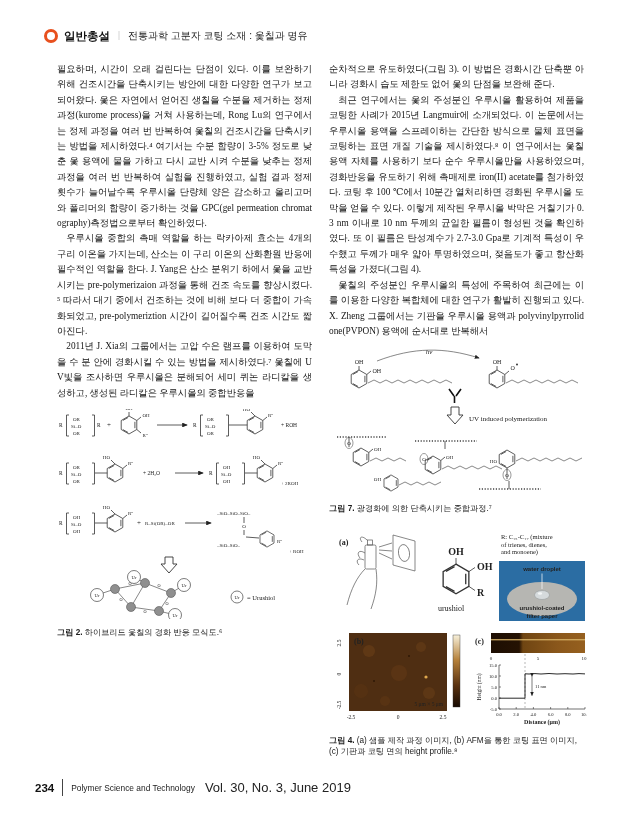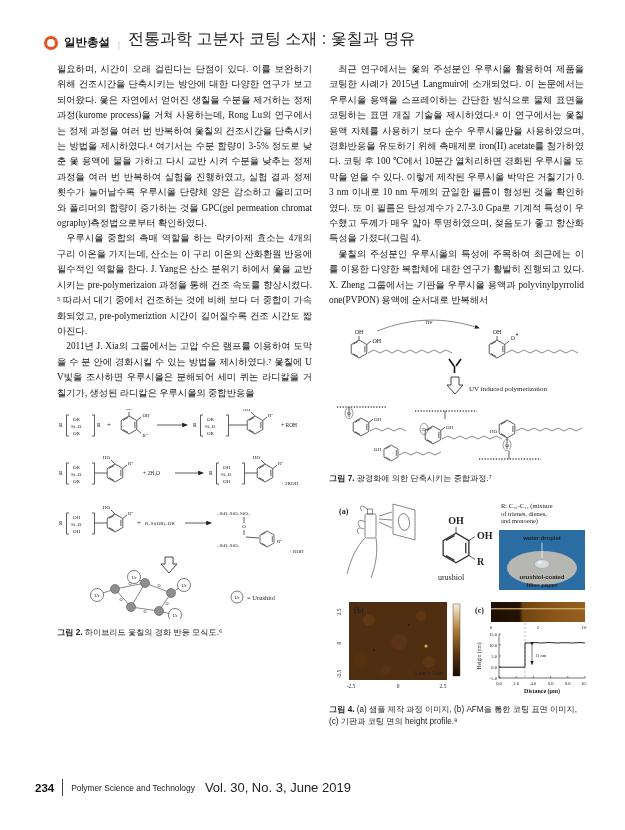--- a/index.html
+++ b/index.html
@@ -1,23 +1,23 @@
 <!DOCTYPE html>
 <html><head>
 <meta charset="utf-8">
 <style>
   html,body{margin:0;padding:0;background:#ffffff;}
   .page{position:relative;width:625px;height:830px;background:#fff;overflow:hidden;
         font-family:"Liberation Serif","DejaVu Serif",serif;color:#141414;}
   
-  .hdr{position:absolute;left:44px;top:29px;right:40px;display:flex;align-items:flex-end;gap:6px;}
+  .hdr{position:absolute;left:44px;top:29px;right:40px;display:flex;align-items:flex-start;gap:6px;}
   .hdr-ring{width:8px;height:8px;border:3px solid #e8501e;border-radius:50%;display:inline-block;}
   .hdr-cat{font-family:"Liberation Sans","DejaVu Sans",sans-serif;font-weight:700;font-size:11.5px;color:#111;}
   .hdr-sep{color:#b5b5b5;font-size:10px;margin:0 2px;}
-  .hdr-title{font-family:"Liberation Sans","DejaVu Sans",sans-serif;font-size:16px;color:#222;}
+  .hdr-title{font-family:"Liberation Sans","DejaVu Sans",sans-serif;font-size:10px;color:#222;}
   
   .cols{position:absolute;left:57px;top:62px;width:521px;display:flex;gap:17px;}
   .col{width:255px;}
   .para{margin:0;font-size:9.3px;line-height:15.4px;text-align:justify;text-indent:1em;
         word-break:break-all;}
   .para.noindent{text-indent:0;}
   
   figure{margin:0;padding:0;}
   .figcap{font-family:"Liberation Sans","DejaVu Sans",sans-serif;font-size:8.2px;line-height:11.5px;
           color:#1a1a1a;margin-top:4px;}
@@ -54,21 +54,21 @@
     <span class="hdr-cat">일반총설</span>
     <span class="hdr-sep">|</span>
     <span class="hdr-title">전통과학 고분자 코팅 소재 : 옻칠과 명유</span>
   </div>
 
   <div class="cols">
 
     <div class="col">
       <p class="para noindent">필요하며, 시간이 오래 걸린다는 단점이 있다. 이를 보완하기 위해 건조시간을 단축시키는 방안에 대한 다양한 연구가 보고되어왔다. 옻은 자연에서 얻어진 생칠을 수분을 제거하는 정제 과정(kurome process)을 거쳐 사용하는데, Rong Lu의 연구에서는 정제 과정을 여러 번 반복하여 옻칠의 건조시간을 단축시키는 방법을 제시하였다.⁴ 여기서는 수분 함량이 3-5% 정도로 낮춘 옻 용액에 물을 가하고 다시 교반 시켜 수분을 낮추는 정제 과정을 여러 번 반복하여 실험을 진행하였고, 실험 결과 정제 횟수가 늘어날수록 우루시올 단량체 양은 감소하고 올리고머와 폴리머의 함량이 증가하는 것을 GPC(gel permeation chromatography)측정법으로부터 확인하였다.</p>
       <p class="para">우루시올 중합의 촉매 역할을 하는 락카아제 효소는 4개의 구리 이온을 가지는데, 산소는 이 구리 이온의 산화환원 반응에 필수적인 역할을 한다. J. Yang은 산소 분위기 하에서 옻을 교반 시키는 pre-polymerizaion 과정을 통해 건조 속도를 향상시켰다.⁵ 따라서 대기 중에서 건조하는 것에 비해 보다 더 중합이 가속화되었고, pre-polymeriztion 시간이 길어질수록 건조 시간도 짧아진다.</p>
-      <p class="para">2011년 J. Xia의 그룹에서는 고압 수은 램프를 이용하여 도막을 수 분 안에 경화시킬 수 있는 방법을 제시하였다.⁷ 옻칠에 UV빛을 조사하면 우루시올은 분해되어 세미 퀴논 라디칼을 거칠기가, 생성된 라디칼은 우루시올의 중합반응을</p>
+      <p class="para">2011년 J. Xia의 그룹에서는 고압 수은 램프를 이용하여 도막을 수 분 안에 경화시킬 수 있는 방법을 제시하였다.⁷ 옻칠에 UV빛을 조사하면 우루시올은 분해되어 세미 퀴논 라디칼을 생성하고, 생성된 라디칼은 우루시올의 중합반응을</p>
 
       <figure class="fig2">
         <svg width="255" height="210" viewBox="0 0 255 210">
           <defs>
             <marker id="ah" markerWidth="7" markerHeight="6" refX="6" refY="3" orient="auto">
               <path d="M0,0 L7,3 L0,6 Z" fill="#222"></path>
             </marker>
             <g id="benz">
               <path class="ln" d="M0,-9 L7.79,-4.5 L7.79,4.5 L0,9 L-7.79,4.5 L-7.79,-4.5 Z"></path>
               <path class="ln" d="M5.9,-3.2 L5.9,3.2 M-0.9,-7.5 L-6.1,-4.6 M-0.9,7.5 L-6.1,4.6"></path>
@@ -200,20 +200,21 @@
           </g>
         </svg>
         <figcaption class="figcap">
           <b>그림 2.</b>
           <span>하이브리드 옻칠의 경화 반응 모식도.⁶</span>
         </figcaption>
       </figure>
     </div>
 
     <div class="col">
+      <p class="para noindent">순차적으로 유도하였다(그림 3). 이 방법은 경화시간 단축뿐 아니라 경화시 습도 제한도 없어 옻의 단점을 보완해 준다.</p>
       <p class="para">최근 연구에서는 옻의 주성분인 우루시올 활용하여 제품을 코팅한 사례가 2015년 Langmuir에 소개되었다. 이 논문에서는 우루시올 용액을 스프레이하는 간단한 방식으로 물체 표면을 코팅하는 표면 개질 기술을 제시하였다.⁸ 이 연구에서는 옻칠 용액 자체를 사용하기 보다 순수 우루시올만을 사용하였으며, 경화반응을 유도하기 위해 촉매제로 iron(II) acetate를 첨가하였다. 코팅 후 100 ℃에서 10분간 열처리하면 경화된 우루시올 도막을 얻을 수 있다. 이렇게 제작된 우루시올 박막은 거칠기가 0.3 nm 이내로 10 nm 두께의 균일한 필름이 형성된 것을 확인하였다. 또 이 필름은 탄성계수가 2.7-3.0 Gpa로 기계적 특성이 우수했고 두께가 매우 얇아 투명하였으며, 젖음도가 좋고 항산화 특성을 가졌다(그림 4).</p>
       <p class="para">옻칠의 주성분인 우루시올의 특성에 주목하여 최근에는 이를 이용한 다양한 복합체에 대한 연구가 활발히 진행되고 있다. X. Zheng 그룹에서는 기판을 우루시올 용액과 polyvinylpyrrolidone(PVPON) 용액에 순서대로 반복해서</p>
 
       <figure class="fig3">
         <svg width="256" height="150" viewBox="0 0 256 150">
 
           <g transform="translate(30,34)">
               <use href="#benz"></use>
             </g>
           <path class="ln" d="M30,25 L30,21 M37.8,29.5 L42,26"></path>

